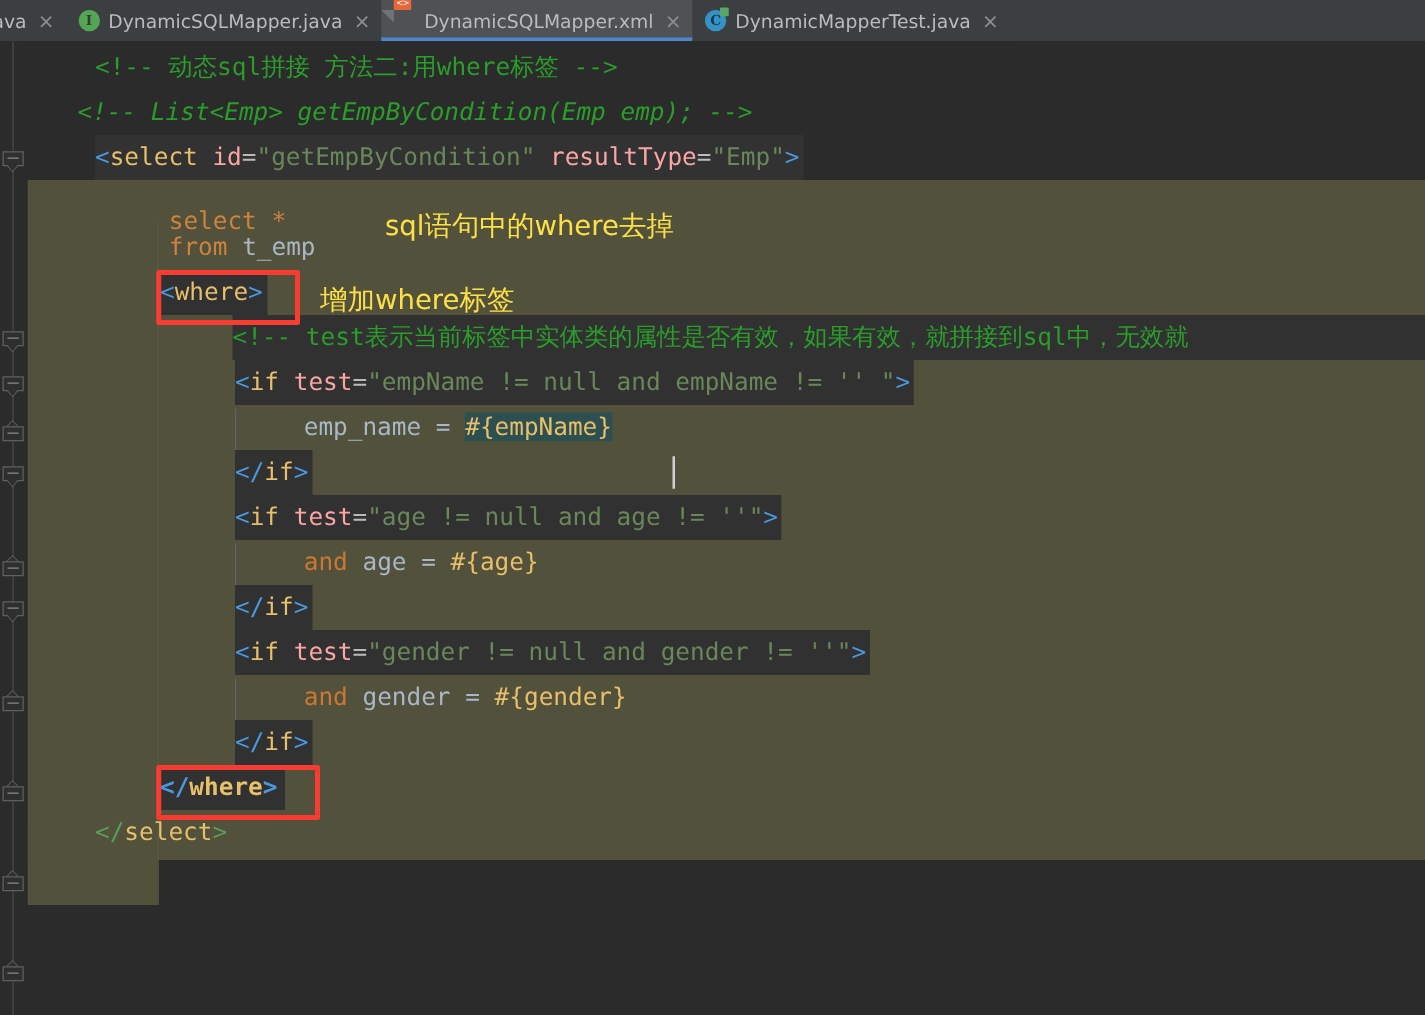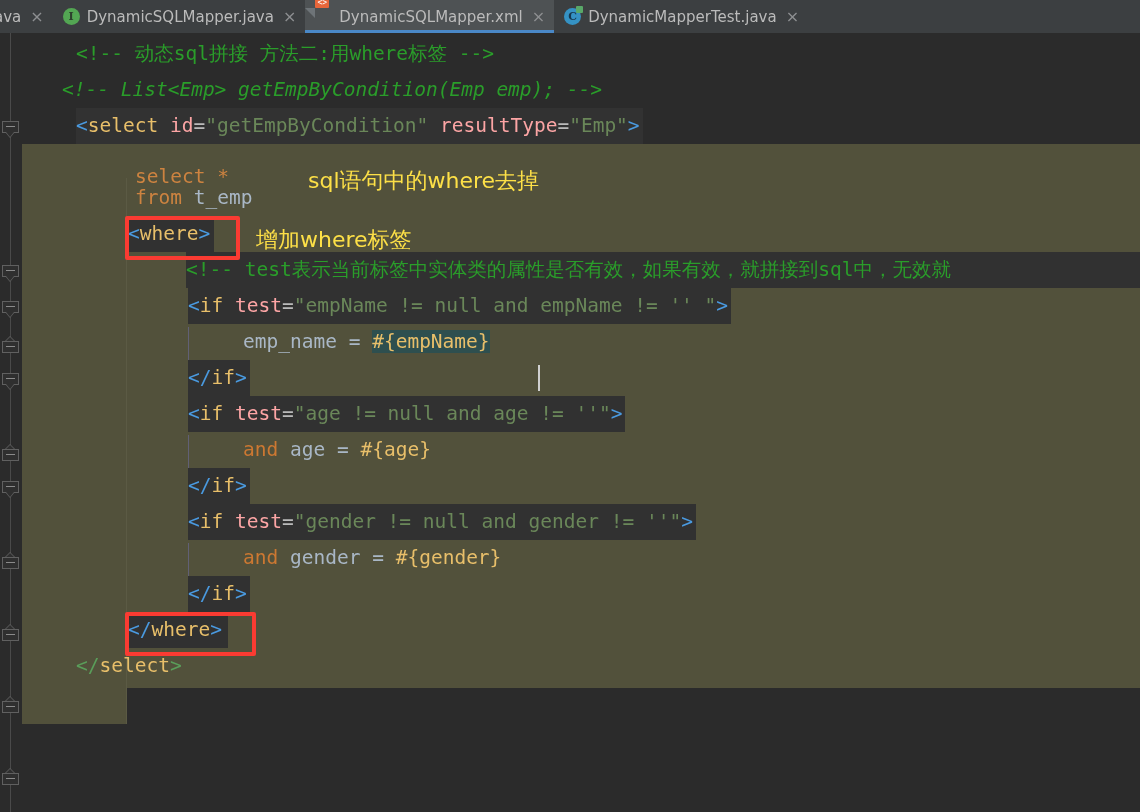--- a/index.html
+++ b/index.html
@@ -377,21 +377,21 @@
     
     <div class="line hl" style="left:188px; top:471px; padding-right:3px;"><span class="tagb">&lt;</span><span class="tagn">if</span><span class="plain"> </span><span class="attr">test</span><span class="eq">=</span><span class="str">"gender != null and gender != ''"</span><span class="tagb">&gt;</span></div>
 
     
     <div class="line" style="left:243px; top:507px;"><span class="kw">and</span><span class="plain"> </span><span class="ident">gender</span><span class="plain"> </span><span class="ident">=</span><span class="plain"> </span><span class="param">#{gender}</span></div>
 
     
     <div class="line hl" style="left:188px; top:543px; padding-right:3px;"><span class="tagb">&lt;/</span><span class="tagn">if</span><span class="tagb">&gt;</span></div>
 
     
-    <div class="line hl" style="left:128px; top:579px; padding-right:6px;"><span class="tagb">&lt;/</span><span class="tagn">where</span><span class="tagb">&gt;</span></div>
+    <div class="line hl" style="left:128px; top:579px; padding-right:6px;font-weight:bold;"><span class="tagb">&lt;/</span><span class="tagn">where</span><span class="tagb">&gt;</span></div>
 
     
     <div class="line" style="left:76px; top:615px;"><span class="gtg">&lt;/</span><span class="tagn">select</span><span class="gtg">&gt;</span></div>
 
     
 
     
     <div id="caret"></div>
   </div>
 

